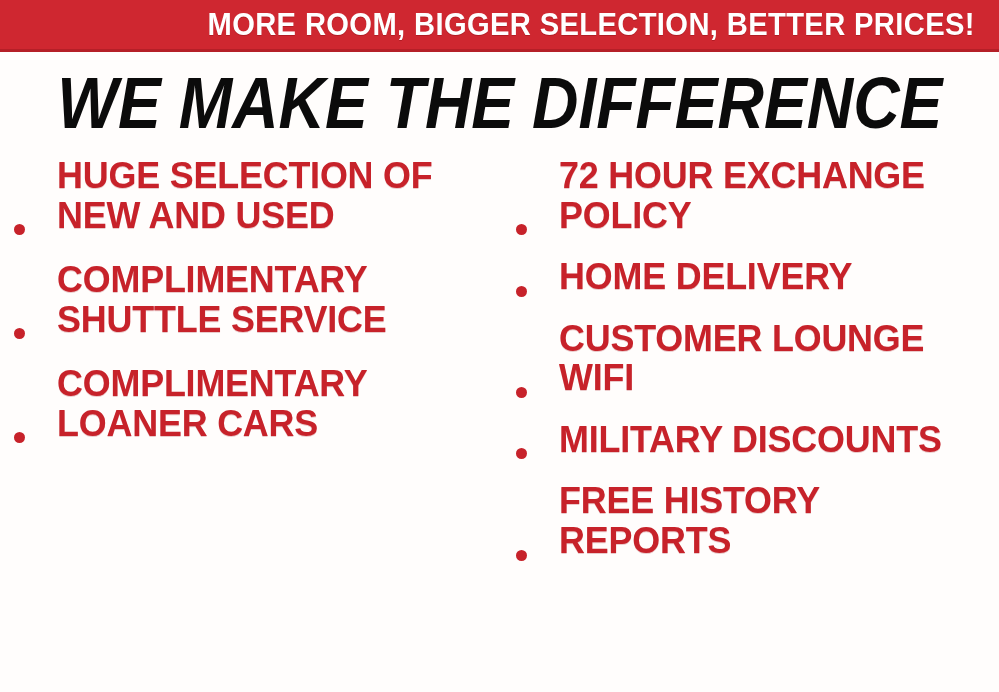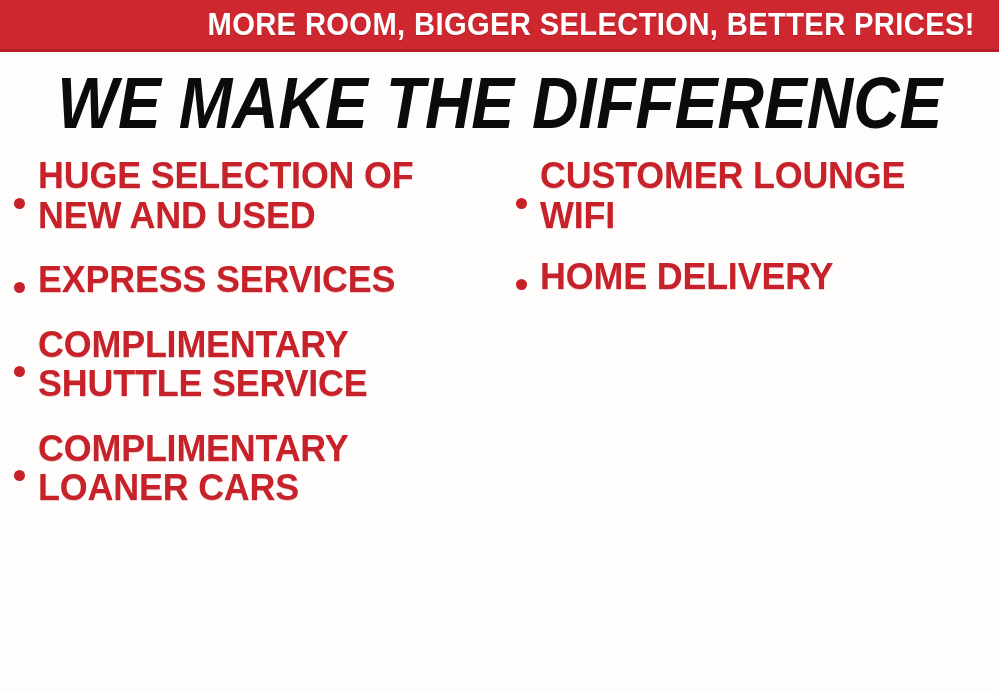--- a/index.html
+++ b/index.html
@@ -72,22 +72,23 @@
     display: flex;
   }
   .col {
     box-sizing: border-box;
   }
   .col-left  { width: 500px; padding-left: 14px; }
   .col-right { width: 499px; padding-left: 16px; }
 
   .bullet-item {
     display: flex;
-    align-items: center;
+    align-items: flex-end;
     margin-bottom: 24px;
+    gap: 19px;
   }
   .col-left .bullet-item  { margin-bottom: 25px; }
   .col-right .bullet-item { margin-bottom: 22px; }
 
   .dot {
     flex: 0 0 auto;
     width: 11px;
     height: 11px;
     border-radius: 50%;
     background: #c7222a;
@@ -120,37 +121,45 @@
 
   <div class="columns">
 
     <div class="col col-left">
       <div class="bullet-item">
         <span class="dot"></span>
         <span class="btext">HUGE SELECTION OF NEW AND USED</span>
       </div>
       <div class="bullet-item">
         <span class="dot"></span>
-        <span class="btext">EXPRESS SERVICES</span>
-      </div>
-      <div class="bullet-item">
-        <span class="dot"></span>
         <span class="btext">COMPLIMENTARY SHUTTLE SERVICE</span>
       </div>
       <div class="bullet-item">
         <span class="dot"></span>
         <span class="btext">COMPLIMENTARY LOANER CARS</span>
       </div>
     </div>
 
     <div class="col col-right">
       <div class="bullet-item">
         <span class="dot"></span>
+        <span class="btext">72 HOUR EXCHANGE POLICY</span>
+      </div>
+      <div class="bullet-item">
+        <span class="dot"></span>
+        <span class="btext">HOME DELIVERY</span>
+      </div>
+      <div class="bullet-item">
+        <span class="dot"></span>
         <span class="btext">CUSTOMER LOUNGE WIFI</span>
       </div>
       <div class="bullet-item">
         <span class="dot"></span>
-        <span class="btext">HOME DELIVERY</span>
+        <span class="btext">MILITARY DISCOUNTS</span>
+      </div>
+      <div class="bullet-item">
+        <span class="dot"></span>
+        <span class="btext">FREE HISTORY REPORTS</span>
       </div>
     </div>
 
   </div>
 </div>
 
 </body></html>

